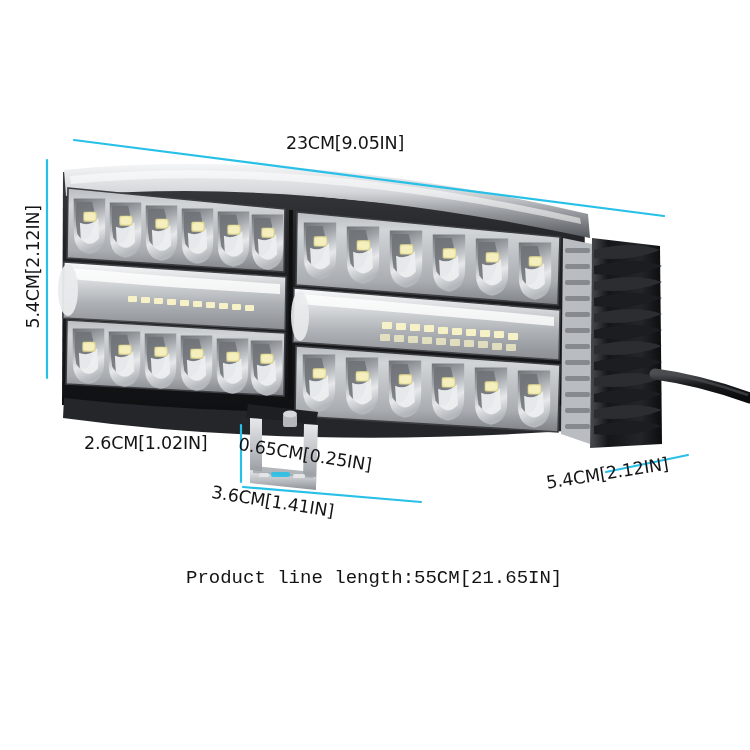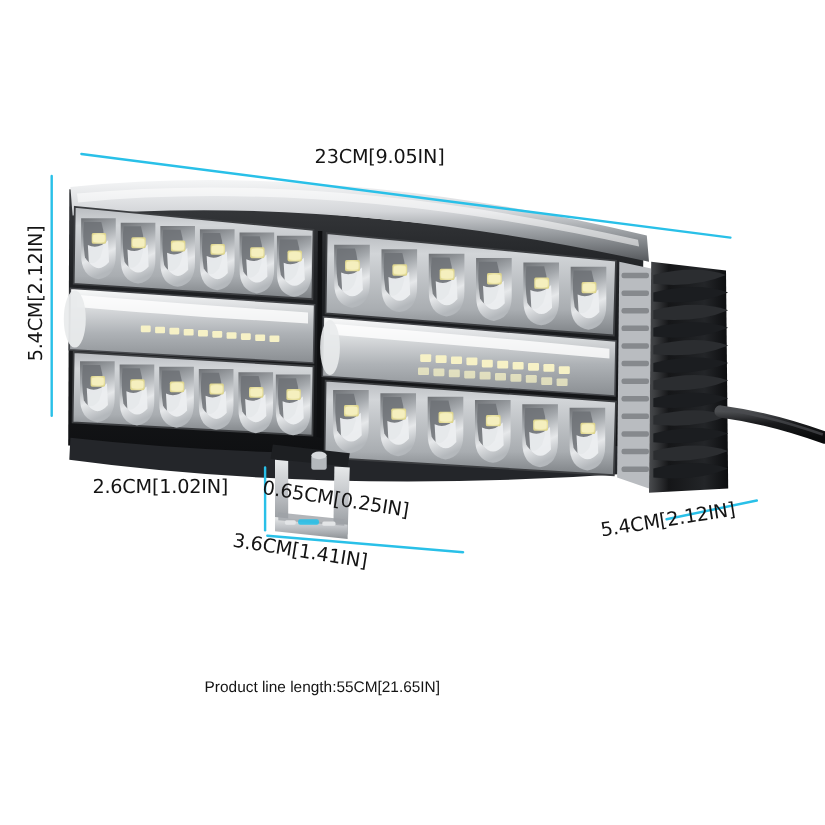--- a/index.html
+++ b/index.html
@@ -32,25 +32,24 @@
     color: #141414;
     font-family: "DejaVu Sans", sans-serif;
     font-size: 17.5px;
     letter-spacing: -0.2px;
     white-space: nowrap;
     line-height: 1;
   }
   .caption {
     position: absolute;
     color: #141414;
-    font-family: Liberation Sans, sans-serif;
-    font-size: 14px;
+    font-family: Liberation Mono, monospace;
+    font-size: 19px;
     white-space: nowrap;
     line-height: 1;
-    margin-top: 48px;
   }
   #lbl-length   { left: 286px; top: 135px; }
   #lbl-height   { left: -28px; top: 258px; transform: rotate(-90deg); transform-origin: center center; }
   #lbl-depthA   { left: 84px;  top: 415px; margin-top: 20px; }
   #lbl-bracketH { left: 240px; top: 436px; transform: rotate(9deg); transform-origin: left top; }
   #lbl-bracketW { left: 213px; top: 484px; transform: rotate(9deg); transform-origin: left top; }
   #lbl-depthB   { left: 545px; top: 475px; transform: rotate(-9deg); transform-origin: left top; }
   #cap-line     { left: 186px; top: 569px; }
 </style>
 </head>

